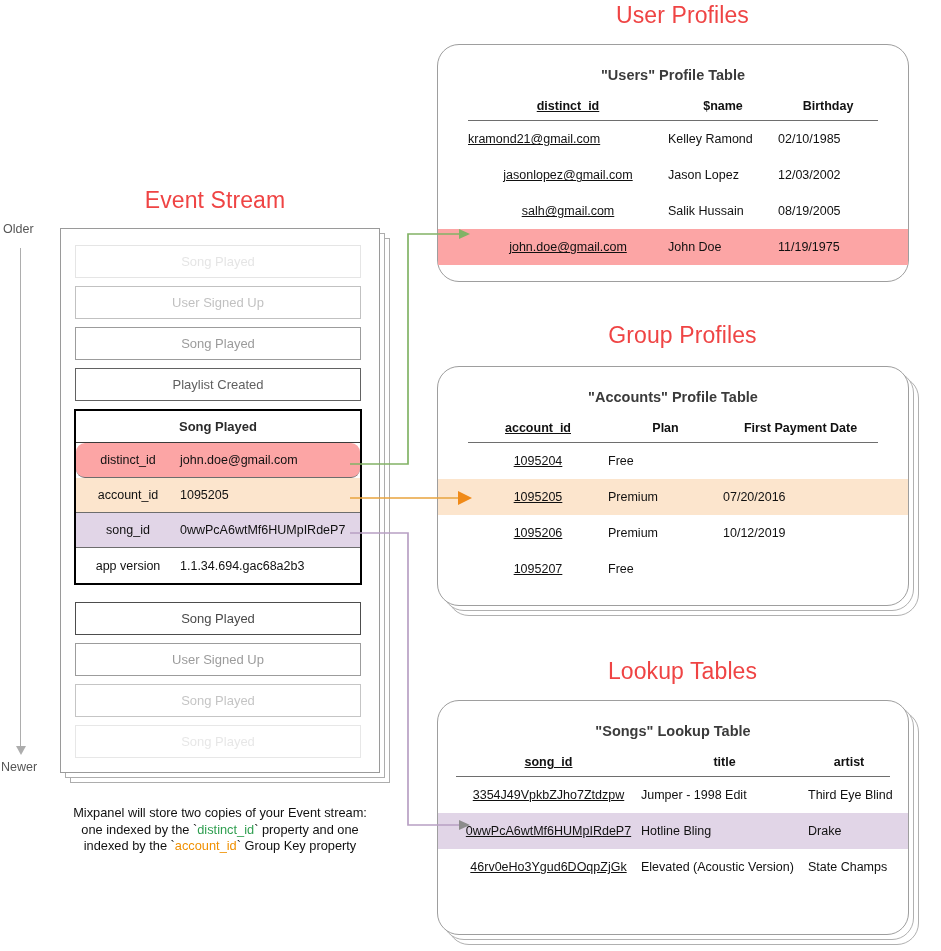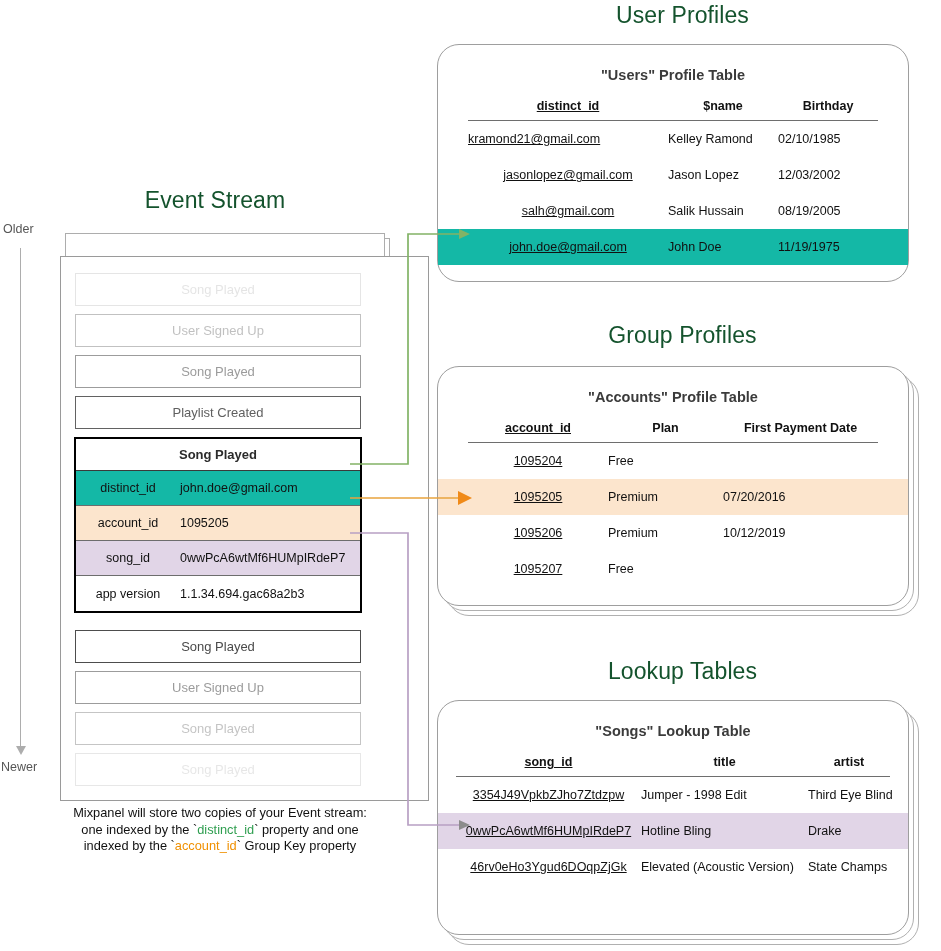--- a/index.html
+++ b/index.html
@@ -11,21 +11,21 @@
     position:relative;
     overflow:hidden;
   }
   .stage{position:absolute;left:0;top:0;width:941px;height:951px;}
 
   
   .sec-title{
     position:absolute;
     font-size:23px;
     font-weight:400;
-    color:#14532d;
+    color:#ef4444;
     text-align:center;
     letter-spacing:.1px;
     white-space:nowrap;
   }
 
   
   .card-stack{position:absolute;}
   .card-layer{
     position:absolute;
     border:1.6px solid #b0b0b0;
@@ -70,21 +70,21 @@
     margin:0;
   }
   table.ptbl td{
     font-size:12.5px;
     color:#111;
     padding:11px 0;
     text-align:left;
     white-space:nowrap;
   }
   td.idcell{ text-decoration:underline; }
-  .row-hl-green{ background:#14b8a6; }
+  .row-hl-green{ background:#fca5a5;border-radius:9px; }
   .row-hl-orange{ background:#fce5cd; }
   .row-hl-purple{ background:#e1d5e7; }
 
   
   .es-layer{
     position:absolute;
     border:1.8px solid #adadad;
     background:#ffffff;
     box-sizing:border-box;
   }
@@ -170,21 +170,21 @@
   <div class="sec-title" style="left:540px;top:658px;width:285px;">Lookup Tables</div>
 
   <div class="axis-lbl" style="left:3px;top:222px;">Older</div>
   <div class="axis-line" style="left:20px;top:248px;height:498px;"></div>
   <div class="axis-head" style="left:15.5px;top:746px;"></div>
   <div class="axis-lbl" style="left:1px;top:760px;">Newer</div>
 
   <div class="card-stack" style="left:60px;top:228px;width:330px;height:555px;">
     <div class="es-layer" style="left:10px;top:10px;width:320px;height:545px;"></div>
     <div class="es-layer" style="left:5px;top:5px;width:320px;height:545px;"></div>
-    <div class="es-front" style="width:369px;height:545px;margin-top:28px;">
+    <div class="es-front" style="width:320px;height:545px;">
 
       <div class="ev-box" style="top:16px;opacity:.14;">
         <span>Song Played</span>
       </div>
       <div class="ev-box" style="top:57px;opacity:.34;">
         <span>User Signed Up</span>
       </div>
       <div class="ev-box" style="top:98px;opacity:.55;">
         <span>Song Played</span>
       </div>

